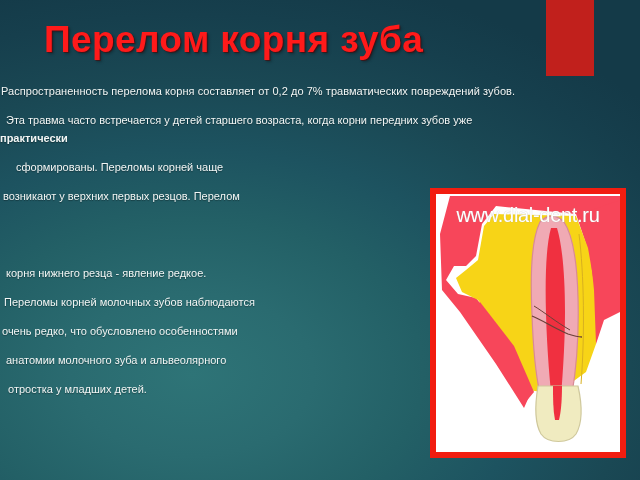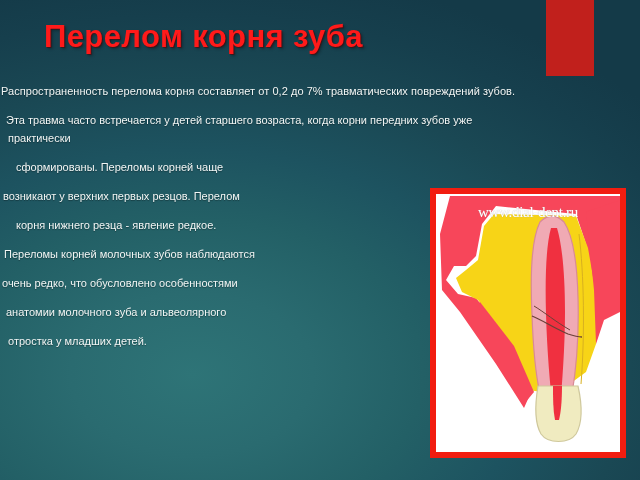--- a/index.html
+++ b/index.html
@@ -38,21 +38,21 @@
     background: #c1201c;
   }
 
   
   .slide-title {
     position: absolute;
     left: 44px;
     top: 20px;
     width: 480px;
     margin: 0;
-    font-size: 31px;
+    font-size: 37px;
     font-weight: bold;
     letter-spacing: 0.4px;
     color: #ff1a1a;
     text-shadow: 1px 1px 0 rgba(90,0,0,0.55), 2px 2px 3px rgba(0,0,0,0.30);
     line-height: 1.1;
     white-space: nowrap;
   }
 
   
   .body-text {
@@ -66,24 +66,24 @@
     font-size: 11px;
     line-height: 14px;
     height: 29px;
     white-space: nowrap;
     text-shadow: 0 1px 1px rgba(0,0,0,0.35);
     padding-left: 2px;
     box-sizing: border-box;
   }
   .body-line.l1 { padding-left: 1px; letter-spacing: 0.05px; }
   .body-line.l2 { padding-left: 6px; height: 18px; }
-  .body-line.l2b { padding-left: 8px; height: 29px; }
+  .body-line.l2b { padding-left: 0; height: 29px; font-weight: bold; }
   .body-line.l3 { padding-left: 16px; }
   .body-line.l4 { padding-left: 3px; }
-  .body-line.l5 { padding-left: 16px; }
+  .body-line.l5 { padding-left: 6px; margin-top: 48px; }
   .body-line.l6 { padding-left: 4px; }
   .body-line.l7 { padding-left: 2px; }
   .body-line.l8 { padding-left: 6px; }
   .body-line.l9 { padding-left: 8px; }
 
   
   .picture-frame {
     position: absolute;
     left: 430px;
     top: 188px;
@@ -108,22 +108,22 @@
     height: 100%;
     display: block;
   }
   .watermark {
     position: absolute;
     left: 0;
     top: 10px;
     width: 100%;
     text-align: center;
     color: #ffffff;
-    font-family: Liberation Serif, serif;
-    font-size: 15px;
+    font-family: Liberation Sans, sans-serif;
+    font-size: 20px;
     letter-spacing: -0.3px;
     text-shadow: 0 0 1px rgba(160,160,160,0.8);
     pointer-events: none;
   }
 </style>
 </head>
 <body>
 
 <div class="slide">
 

